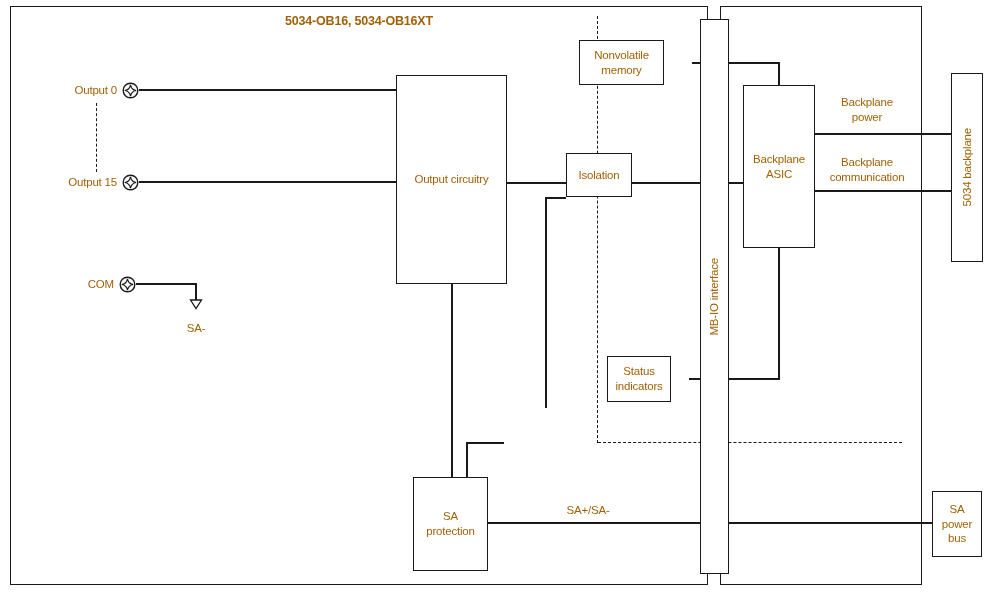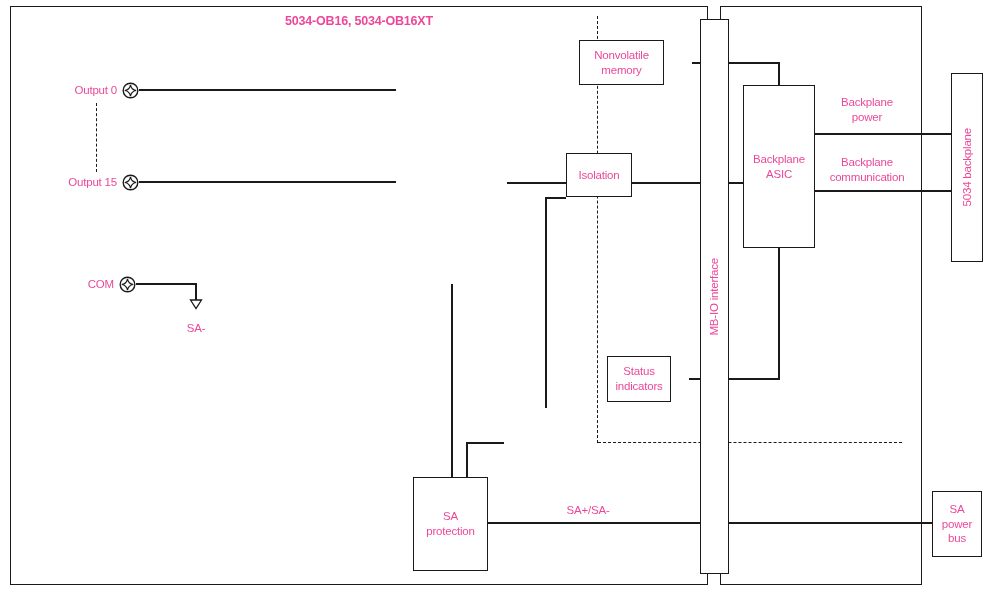--- a/index.html
+++ b/index.html
@@ -1,19 +1,19 @@
 <!DOCTYPE html>
 <html><head>
 <meta charset="utf-8">
 <style>
   html,body{margin:0;padding:0;background:#fff;}
   #canvas{
     position:relative;width:1000px;height:593px;background:#ffffff;
     font-family:"Liberation Sans","DejaVu Sans",sans-serif;
-    color:#ec4899;overflow:hidden;
+    color:#a16207;overflow:hidden;
   }
   *{box-sizing:border-box;}
   .outline{position:absolute;border:1.6px solid #1a1a1a;background:transparent;z-index:1;}
   .hline{position:absolute;height:1.5px;background:#1a1a1a;z-index:1;}
   .vline{position:absolute;width:1.5px;background:#1a1a1a;z-index:1;}
   .hdash{position:absolute;height:0;border-top:1.8px dashed #1a1a1a;z-index:1;}
   .vdash{position:absolute;width:0;border-left:1.8px dashed #1a1a1a;z-index:1;}
   .box{
     position:absolute;border:1.5px solid #1a1a1a;background:#ffffff;z-index:2;
     display:flex;align-items:center;justify-content:center;text-align:center;
@@ -103,20 +103,21 @@
     </svg>
   </div>
 
   <div class="icon" style="left:189px;top:299px;">
     <svg width="14" height="11" viewBox="0 0 14 11">
       <polygon points="1.5,1 12.5,1 7,9.5" fill="#fff" stroke="#1a1a1a" stroke-width="1.3"></polygon>
     </svg>
   </div>
   <div class="wire-label" style="left:196px;top:328px;">SA-</div>
 
+  <div class="box" style="left:396px;top:75px;width:111px;height:209px;">Output circuitry</div>
   <div class="box" style="left:566px;top:153px;width:66px;height:44px;">Isolation</div>
   <div class="box" style="left:579px;top:40px;width:85px;height:45px;">Nonvolatile
 memory</div>
   <div class="box" style="left:607px;top:356px;width:64px;height:46px;">Status
 indicators</div>
   <div class="box" style="left:413px;top:477px;width:75px;height:94px;">SA
 protection</div>
 
   <div class="box" style="left:700px;top:19px;width:29px;height:555px;">
     <span class="vertical-text">MB-IO interface</span>

